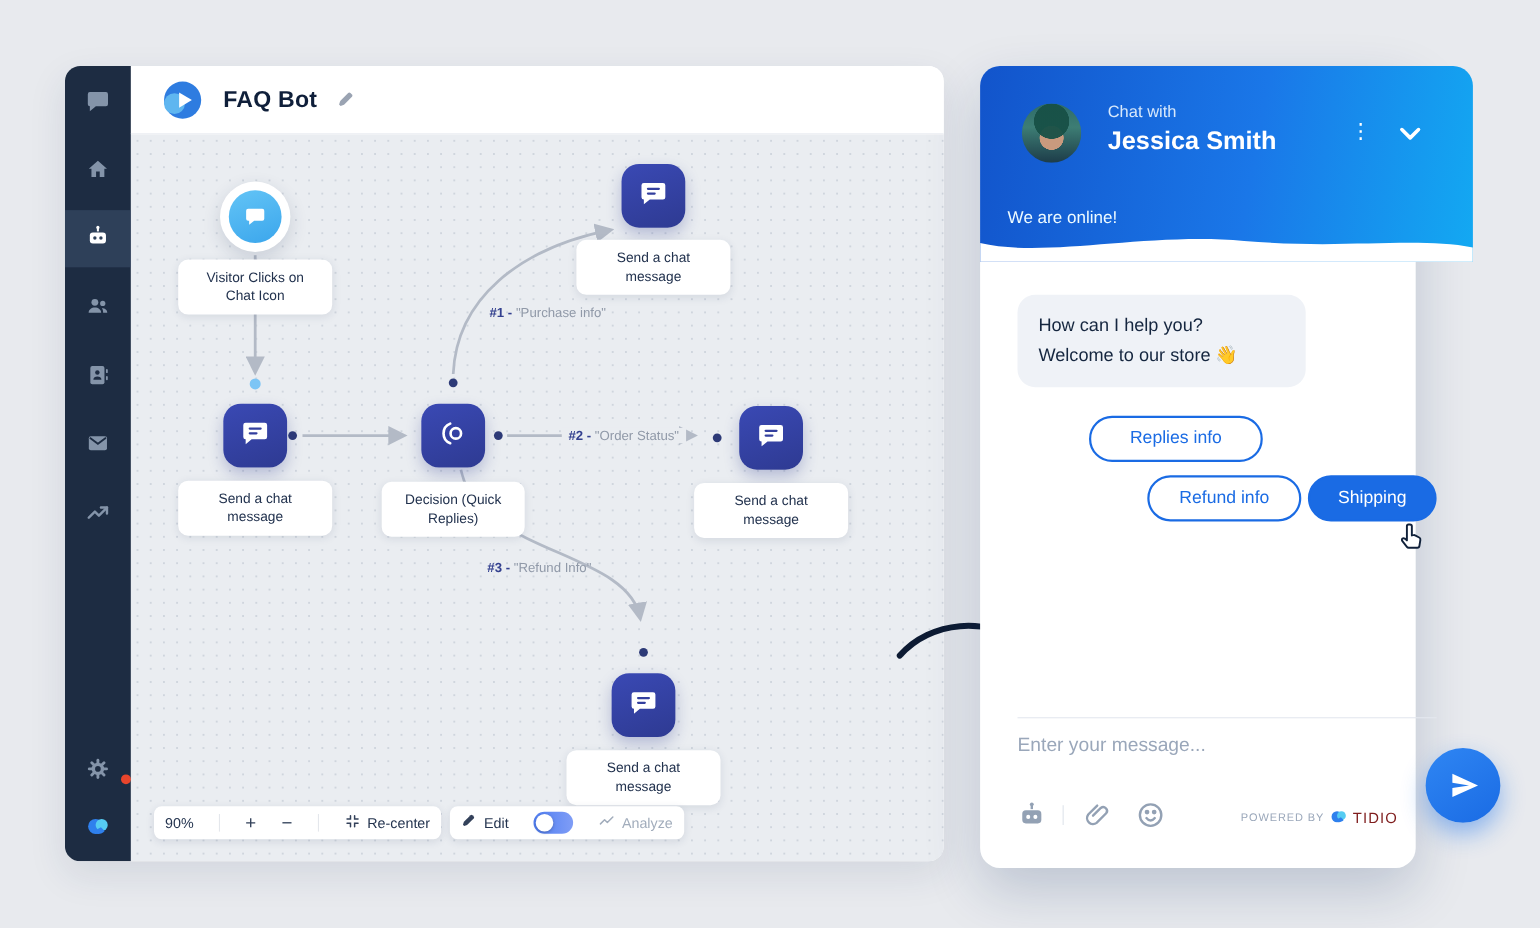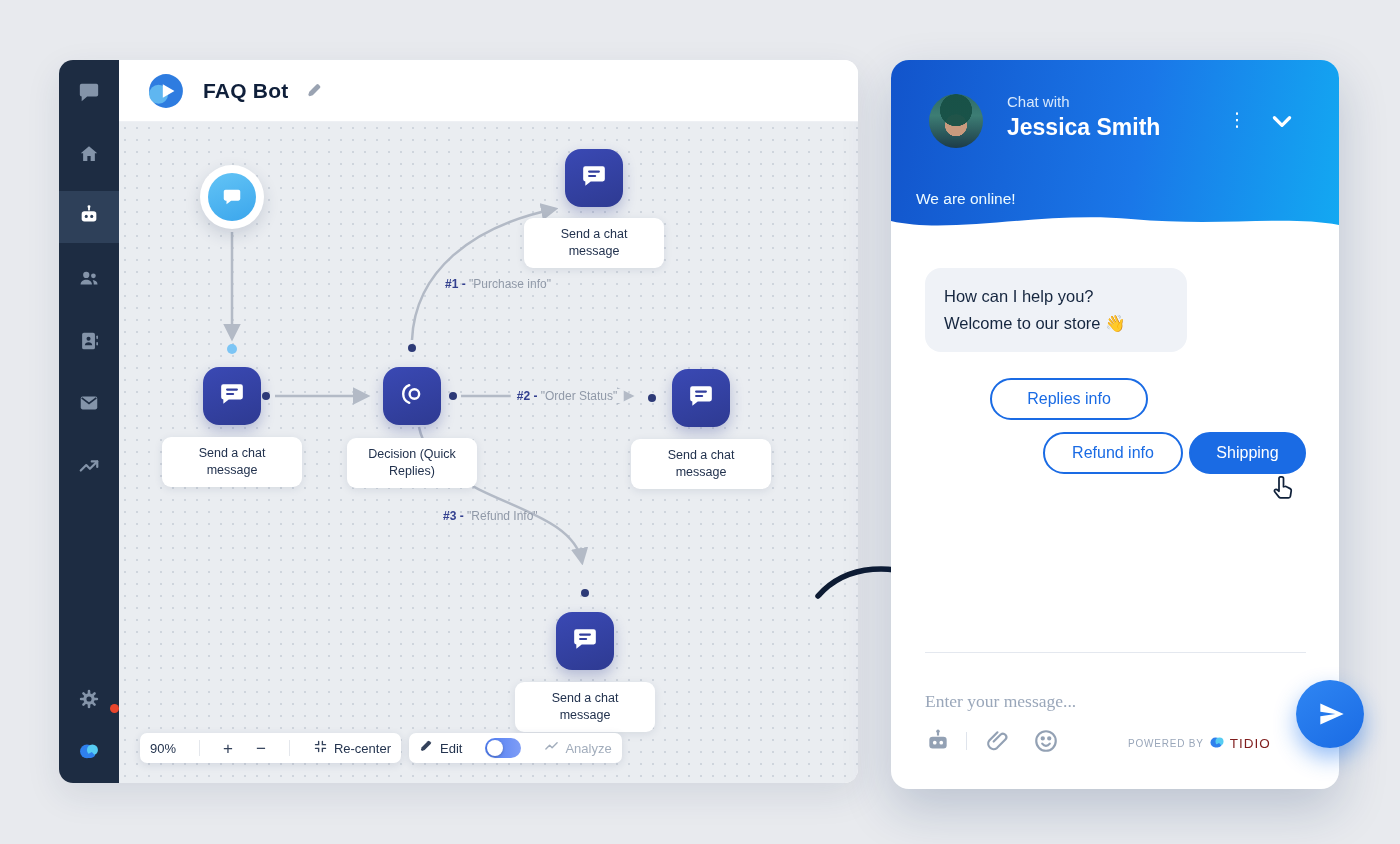--- a/index.html
+++ b/index.html
@@ -66,21 +66,21 @@
     font-size:13px; background:none; border:none; font-family:inherit; }
   .tool-btn svg { width:15px; height:15px; }
   .zoom-sign { font-size:17px; line-height:1; color:#33415a; cursor:pointer; }
   .toggle { position:relative; width:36px; height:20px; border-radius:10px;
     background:linear-gradient(90deg,#4f7df2,#7f9df6); cursor:pointer; flex:0 0 36px; }
   .toggle::after { content:""; position:absolute; left:2px; top:2px; width:16px; height:16px;
     border-radius:50%; background:#fff; box-shadow:0 1px 3px rgba(0,0,0,.25); }
   .analyze { color:#a2adbc; }
 
   
-  .chat-card { position:absolute; left:891px; top:60px; width:448px; height:729px;
+  .chat-card { position:absolute; left:891px; top:60px; width:396px; height:729px;
     background:#fff; border-radius:18px;
     box-shadow:0 20px 50px rgba(15,45,95,.20); }
 
   .chat-top { position:absolute; left:0; top:0; width:448px; height:178px;
     border-radius:18px 18px 0 0; overflow:hidden;
     background:linear-gradient(100deg,#1254cb 0%,#1a77e8 55%,#13a9f2 100%); }
   .chat-top .wave { position:absolute; left:0; bottom:-1px; width:448px; height:28px; display:block; }
 
   .avatar { position:absolute; left:38px; top:34px; width:54px; height:54px; border-radius:50%;
     background:
@@ -102,22 +102,22 @@
     background:#fff; color:#1a6be4; font-size:16px; font-family:inherit;
     display:flex; align-items:center; justify-content:center; cursor:pointer; padding:0 4px; }
   .qr.filled { background:#1a6be4; color:#fff; border-color:#1a6be4; }
   .qr1 { left:99px;  top:318px; width:158px; }
   .qr2 { left:265px; top:318px; width:150px; }
   .qr3 { left:152px; top:372px; width:140px; }
   .qr4 { left:298px; top:372px; width:117px;text-align:right; }
   .hand-cursor { position:absolute; left:378px; top:414px; width:30px; height:30px; z-index:5; }
 
   .chat-divider { position:absolute; left:34px; top:592px; width:381px; height:1px; background:#e4e8ef; }
-  .msg-input { position:absolute; left:34px; top:624px; width:300px; height:34px; border:none;
-    outline:none; font-size:17.5px; color:#737373; font-family:Liberation Serif, serif; background:transparent; }
+  .msg-input { position:absolute; left:34px; top:600px; width:300px; height:34px; border:none;
+    outline:none; font-size:17.5px; color:#737373; font-family:Liberation Sans, sans-serif; background:transparent; }
   .msg-input::placeholder { color:#9aa7ba; }
 
   .foot-icon { position:absolute; width:26px; height:26px; color:#93a1b4; cursor:pointer; top:668px; }
   .foot-sep { position:absolute; left:75px; top:672px; width:1px; height:18px; background:#dfe4ec; }
 
   .powered { position:absolute; left:237px; top:675px; display:flex; align-items:center; gap:5px; }
   .powered .pb-text { font-size:10px; letter-spacing:.8px; color:#9aa7ba; }
   .powered .pb-logo { width:16px; height:16px; }
   .powered .pb-brand { font-size:13.5px; font-weight:400; color:#7f1d1d; letter-spacing:1px; }
 
@@ -261,20 +261,24 @@
           <span class="num">#3 -</span>
           <span class="txt">"Refund Info"</span>
         </div>
 
         <div class="trigger-node" style="left:81px; top:43px;">
           <div class="trigger-inner">
             <svg viewBox="0 0 24 24">
                 <path fill="#fff" d="M5 4h14a2 2 0 012 2v8a2 2 0 01-2 2h-8l-5 4v-4H5a2 2 0 01-2-2V6a2 2 0 012-2z"></path>
               </svg>
           </div>
+        </div>
+        <div class="node-label" style="left:43px; top:114px;">
+          <div>Visitor Clicks on</div>
+          <div>Chat Icon</div>
         </div>
 
         <div class="node" style="left:446px; top:27px;">
           <span><svg viewBox="0 0 24 24">
                 <path fill="#fff" d="M4 3h16a2 2 0 012 2v10a2 2 0 01-2 2H9l-5 4v-4a2 2 0 01-2-2V5a2 2 0 012-2z"></path>
                 <rect x="6.5" y="7" width="11" height="1.9" rx=".95" fill="#333f9e"></rect>
                 <rect x="6.5" y="11" width="7.5" height="1.9" rx=".95" fill="#333f9e"></rect>
               </svg></span>
         </div>
         <div class="node-label" style="left:405px; top:96px;">

